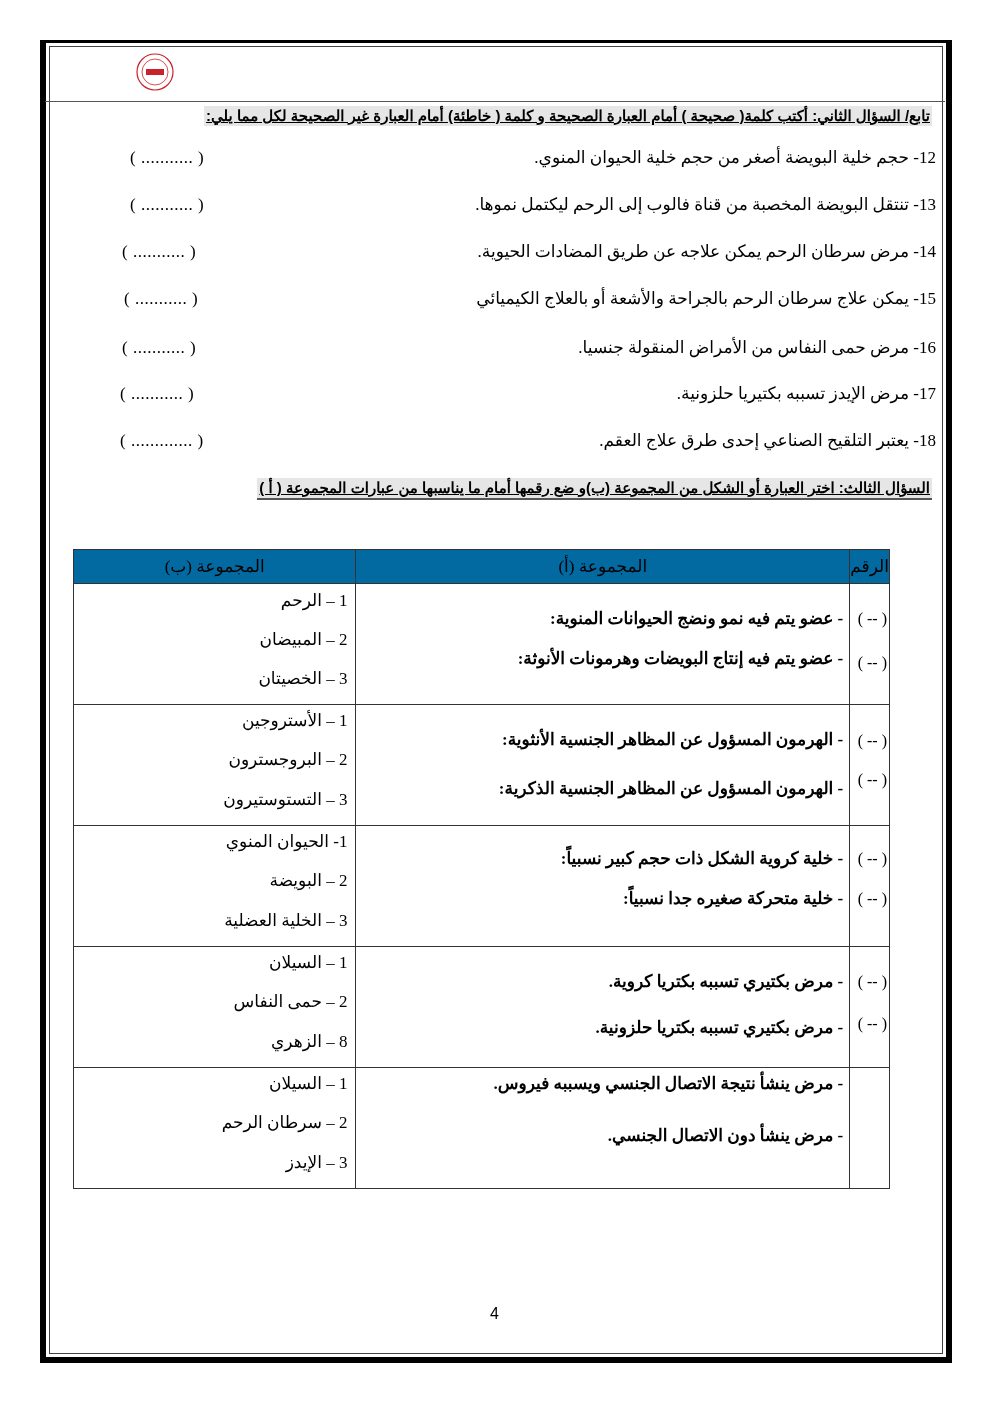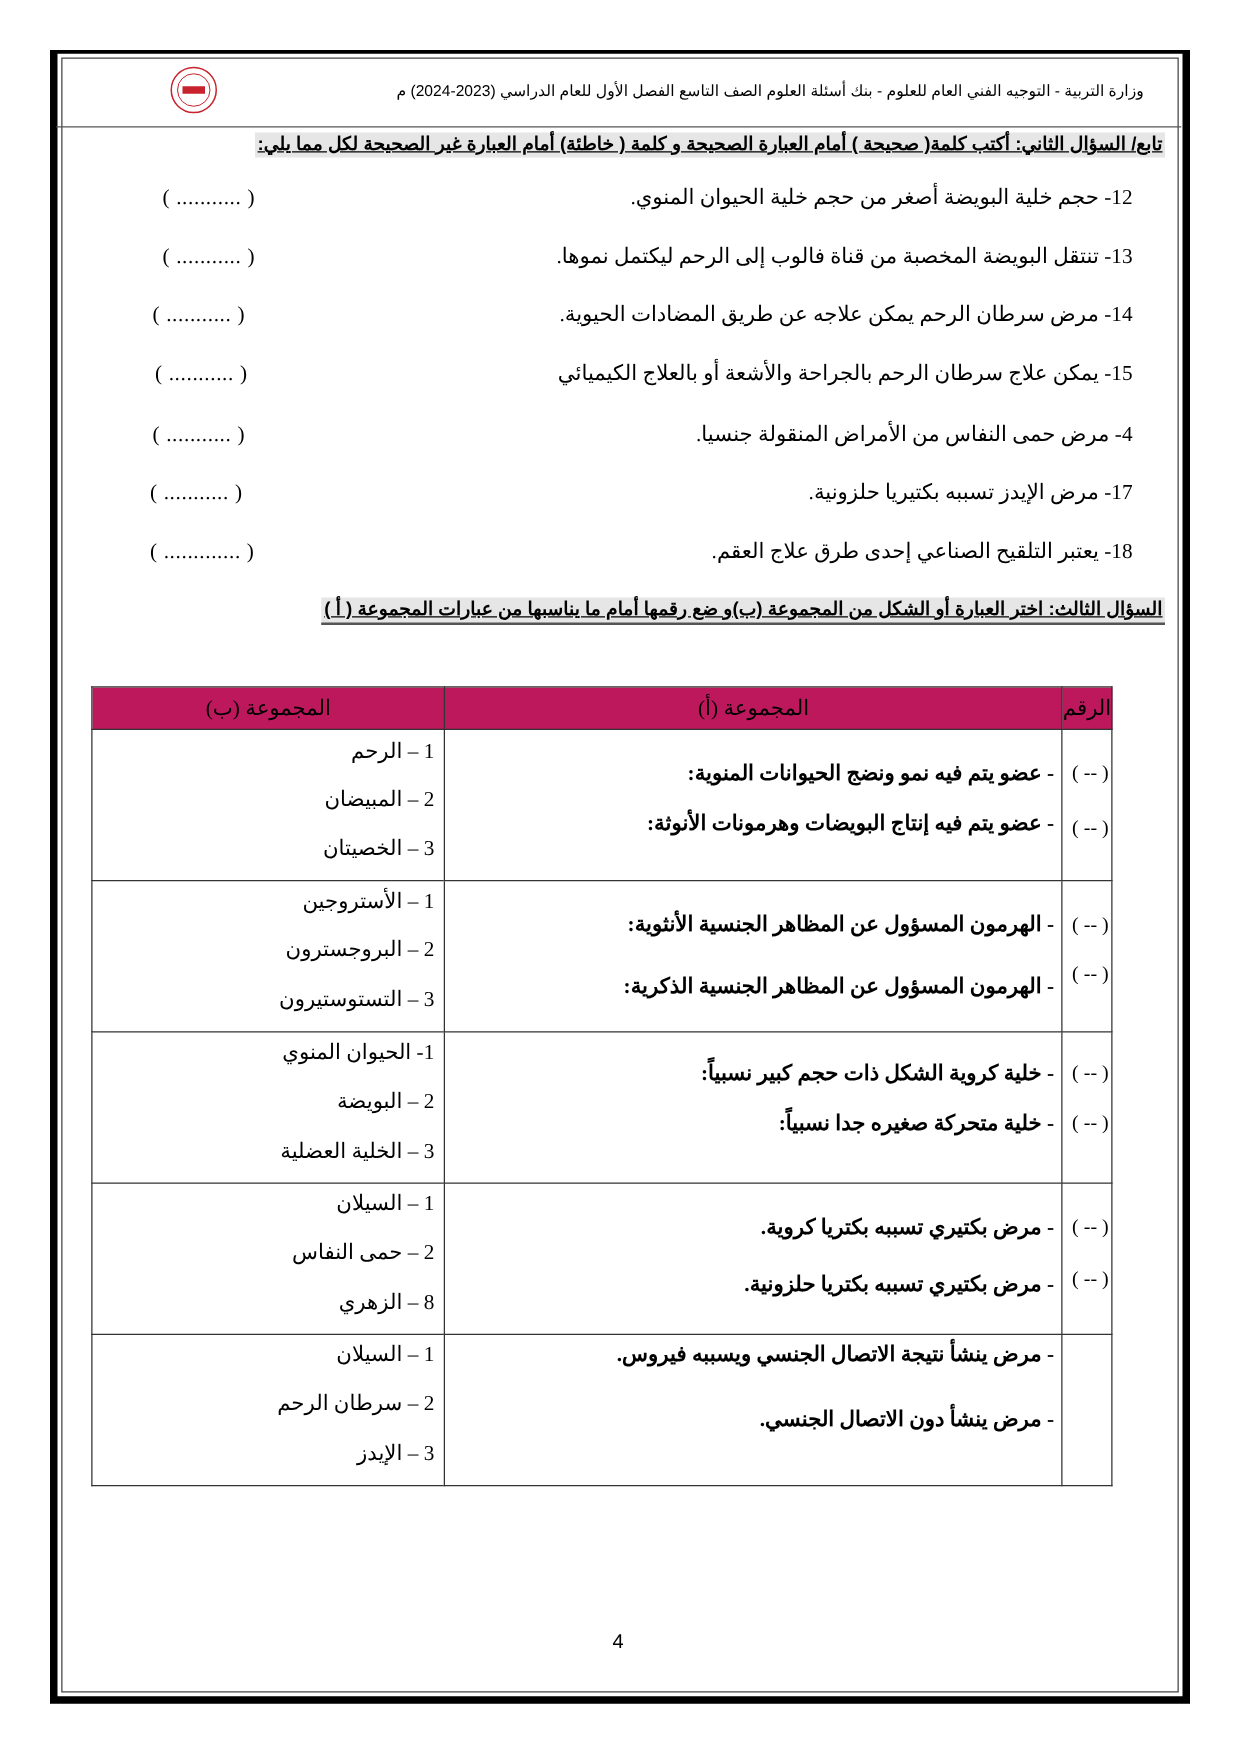--- a/index.html
+++ b/index.html
@@ -5,25 +5,25 @@
   html, body { margin: 0; padding: 0; background: #ffffff; }
   body { width: 992px; height: 1403px; position: relative; font-family: "Liberation Serif", "DejaVu Serif", serif; color: #000; overflow: hidden; }
   .page-frame { position: absolute; left: 40px; top: 40px; width: 912px; height: 1323px; box-sizing: border-box; border-top: 3px solid #000; border-left: 6px solid #000; border-right: 6px solid #000; border-bottom: 6px solid #000; }
   .page-frame-inner { position: absolute; left: 3px; top: 3px; right: 3px; bottom: 3px; border: 1px solid #444; }
   .header-band { position: absolute; left: 45px; top: 46px; width: 900px; height: 55px; border-bottom: 1px solid #555; }
   .header-text { position: absolute; right: 30px; top: 19px; direction: rtl; font-family: "Liberation Sans", sans-serif; font-size: 12.5px; white-space: nowrap; }
   .stamp { position: absolute; left: 90px; top: 6px; width: 40px; height: 40px; }
   .q-title { position: absolute; direction: rtl; font-family: "Liberation Sans", sans-serif; font-weight: bold; font-size: 15px; text-decoration: underline; background: #e6e6e6; white-space: nowrap; padding: 0 2px; line-height: 20px; }
   .q2-title { right: 60px; top: 106px; text-align: right; }
   .q3-title { right: 60px; top: 478px; border-bottom: 2px solid #555; }
-  .stmt { position: absolute; right: 86px; direction: rtl; font-size: 17px; white-space: nowrap; line-height: 22px; }
+  .stmt { position: absolute; right: 56px; direction: rtl; font-size: 17px; white-space: nowrap; line-height: 22px; }
   .answer-slot { position: absolute; direction: ltr; font-size: 17px; white-space: nowrap; line-height: 22px; letter-spacing: 0.5px; }
   table.match { position: absolute; left: 73px; top: 549px; width: 817px; border-collapse: collapse; direction: rtl; font-size: 17px; }
   table.match td, table.match th { border: 1px solid #333; vertical-align: top; padding: 0; }
-  table.match th { background: #be185d; font-weight: normal; height: 33px; vertical-align: middle; text-align: center; font-size: 17px; }
+  table.match th { background: #0369a1; font-weight: normal; height: 33px; vertical-align: middle; text-align: center; font-size: 17px; }
   .col-num { width: 27px; }
   .col-a { width: 502px; margin-top: 13px; }
   .col-b { width: 286px; }
   .row { height: 121px; }
   .num-cell { position: relative; }
   .num-slot { position: absolute; right: 2px; font-size: 16px; white-space: nowrap; direction: ltr; }
   .a-cell { position: relative; font-weight: bold; }
   .a-item { position: absolute; right: 6px; white-space: nowrap; direction: rtl; }
   .b-cell { position: relative; }
   .b-item { position: absolute; right: 8px; white-space: nowrap; direction: rtl; }
@@ -35,39 +35,38 @@
 <div class="page-frame">
   <div class="page-frame-inner"></div>
 </div>
 
 <div class="header-band">
   <svg class="stamp" viewBox="0 0 40 40">
     <circle cx="20" cy="20" r="18" fill="none" stroke="#c8232c" stroke-width="1.2"></circle>
     <circle cx="20" cy="20" r="13" fill="none" stroke="#c8232c" stroke-width="0.8"></circle>
     <rect x="11" y="17" width="18" height="6" fill="#c8232c"></rect>
   </svg>
-  <div class="header-text">وزارة التربية - التوجيه الفني العام للعلوم - بنك أسئلة العلوم الصف التاسع الفصل الأول للعام الدراسي (2023-2024) م</div>
 </div>
 
 <div class="q-title q2-title">تابع/ السؤال الثاني: أكتب كلمة( صحيحة ) أمام العبارة الصحيحة و كلمة ( خاطئة) أمام العبارة غير الصحيحة لكل مما يلي:</div>
 
 <div>
   <div class="stmt" style="top:147px">12- حجم خلية البويضة أصغر من حجم خلية الحيوان المنوي.</div>
   <div class="answer-slot" style="left:130px;top:147px">(   ...........   )</div>
 
   <div class="stmt" style="top:194px">13- تنتقل البويضة المخصبة من قناة فالوب إلى الرحم ليكتمل نموها.</div>
   <div class="answer-slot" style="left:130px;top:194px">(   ...........   )</div>
 
   <div class="stmt" style="top:241px">14- مرض سرطان الرحم يمكن علاجه عن طريق المضادات الحيوية.</div>
   <div class="answer-slot" style="left:122px;top:241px">(   ...........   )</div>
 
   <div class="stmt" style="top:288px">15- يمكن علاج سرطان الرحم بالجراحة والأشعة أو بالعلاج الكيميائي</div>
   <div class="answer-slot" style="left:124px;top:288px">(   ...........   )</div>
 
-  <div class="stmt" style="top:337px">4- مرض حمى النفاس من الأمراض المنقولة جنسيا.</div>
+  <div class="stmt" style="top:337px">16- مرض حمى النفاس من الأمراض المنقولة جنسيا.</div>
   <div class="answer-slot" style="left:122px;top:337px">(   ...........   )</div>
 
   <div class="stmt" style="top:383px">17- مرض الإيدز تسببه بكتيريا حلزونية.</div>
   <div class="answer-slot" style="left:120px;top:383px">(   ...........   )</div>
 
   <div class="stmt" style="top:430px">18- يعتبر التلقيح الصناعي إحدى طرق علاج العقم.</div>
   <div class="answer-slot" style="left:120px;top:430px">(   .............   )</div>
 </div>
 
 <div class="q-title q3-title">السؤال الثالث: اختر العبارة أو الشكل من المجموعة (ب)و ضع رقمها أمام ما يناسبها من عبارات المجموعة ( أ )</div>

